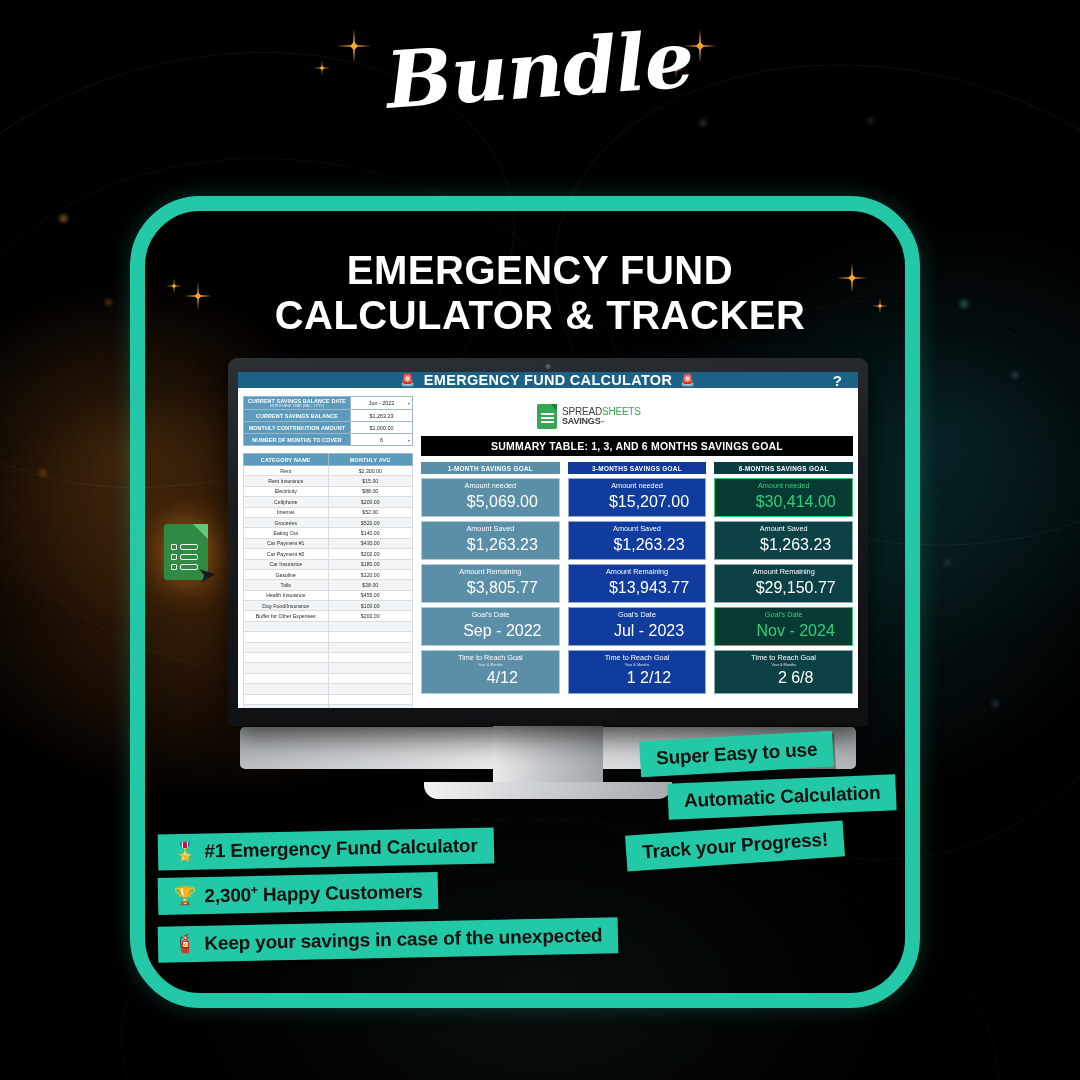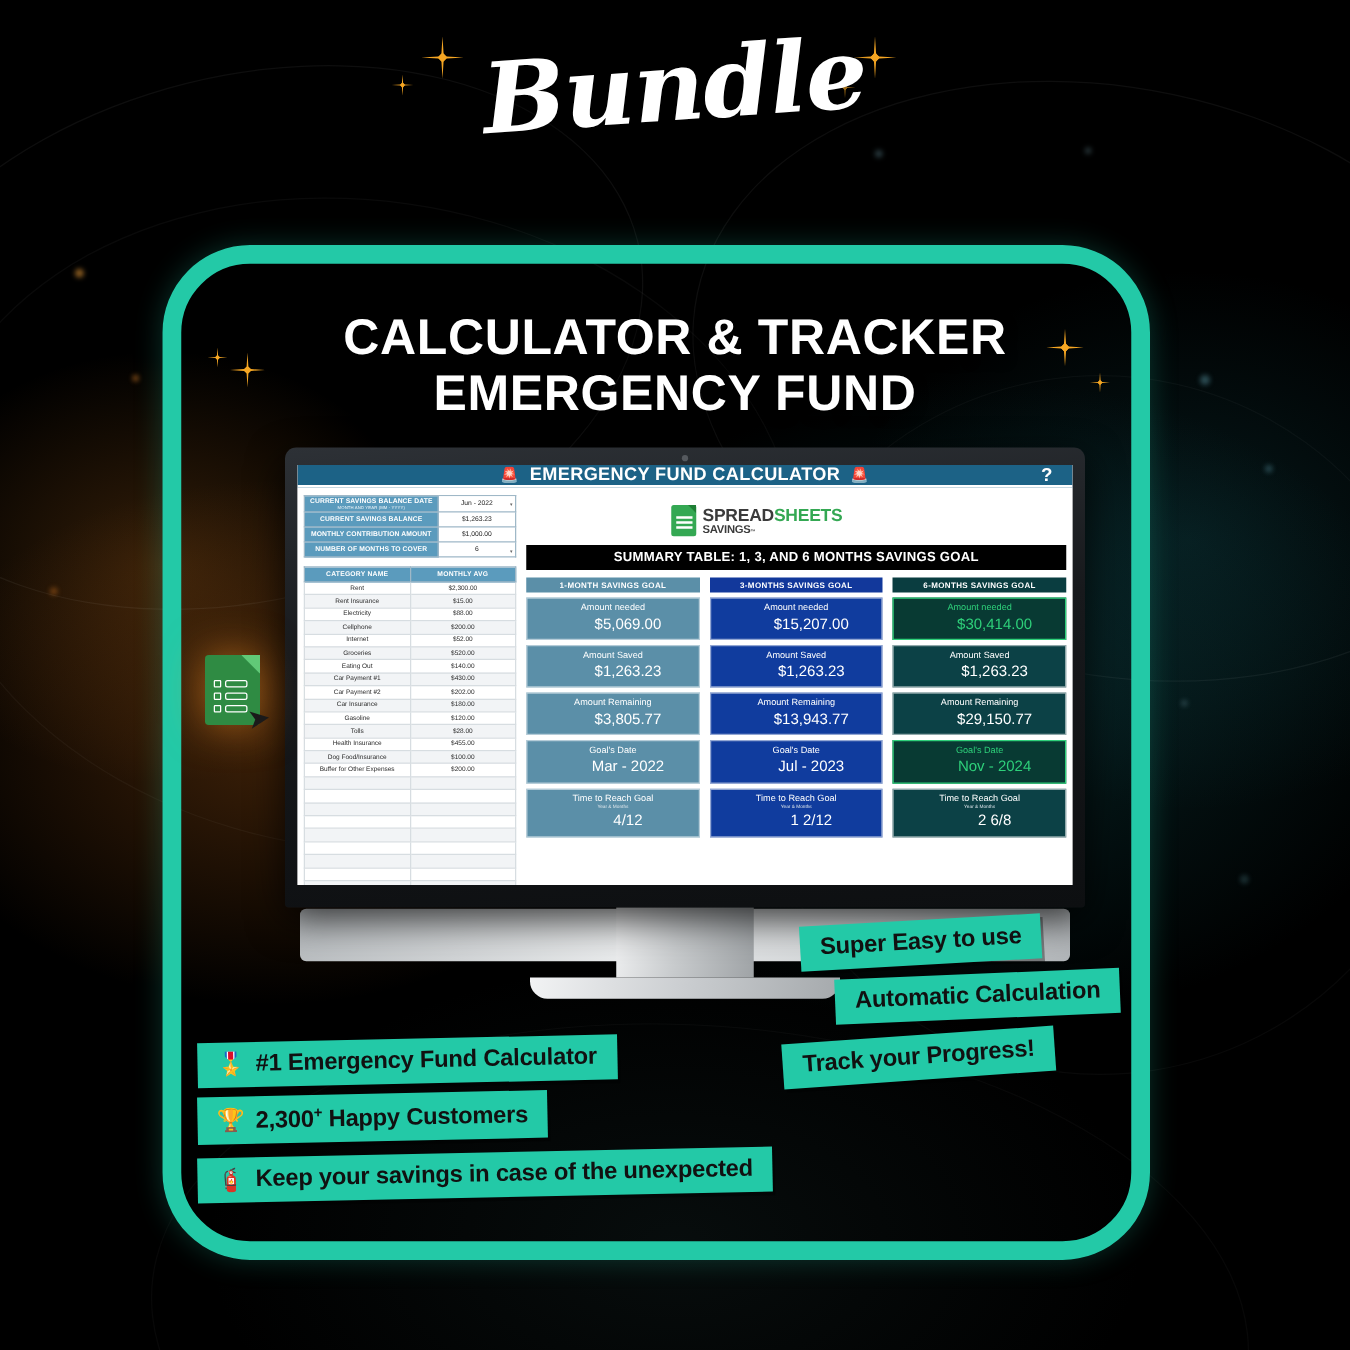--- a/index.html
+++ b/index.html
@@ -173,21 +173,21 @@
     width:20px; height:25px; position:relative;
     background:#34A853; border-radius:2px;
   }
   #brand-icon .fold {
     position:absolute; right:0; top:0; width:7px; height:7px;
     background:#1E7E34; clip-path:polygon(0 0,100% 0,100% 100%);
   }
   #brand-icon .lines { position:absolute; left:3.5px; top:9px; display:flex; flex-direction:column; gap:2.2px; }
   #brand-icon .lines i { display:block; width:13px; height:2.2px; background:#fff; }
   #brand-text { line-height:1.0; }
-  #brand-text .l1 { font-size:14px; font-weight:bold; letter-spacing:-.2px; }
+  #brand-text .l1 { font-size:10px; font-weight:normal; letter-spacing:-.2px; }
   #brand-text .l1 .dark { color:#3b3b3b; }
   #brand-text .l1 .green { color:#34A853; }
   #brand-text .l2 { font-size:9px; font-weight:bold; color:#3b3b3b; letter-spacing:-.2px; }
 
   #summary-banner {
     background:#000; color:#fff; text-align:center;
     font-weight:bold; font-size:10.5px; letter-spacing:.2px;
     padding:4px 0; margin-bottom:6px;
   }
 
@@ -196,21 +196,21 @@
   .card .chead {
     text-align:center; font-weight:bold; font-size:6.4px;
     color:#fff; padding:2.5px 0; letter-spacing:.3px; text-transform:uppercase;
   }
   .cell {
     padding:3px 0 5px 0; text-align:center;
     border:1px solid rgba(255,255,255,.55);
   }
   .cell .k { font-size:7.3px; font-weight:normal; color:#fff; line-height:1.2; }
   .cell .sub { font-size:3.8px; color:#dfe7ec; display:block; line-height:1.3; }
-  .cell .v { font-size:12px; color:#fff; line-height:1.2; margin-top:1px;padding-left:24px; }
+  .cell .v { font-size:16px; color:#fff; line-height:1.2; margin-top:1px;padding-left:24px; }
 
   
   .c1 .chead { background:#5B8FA8; }
   .c1 .cell  { background:#5B8FA8; }
   .c2 .chead { background:#12389B; }
   .c2 .cell  { background:#103C9E; }
   .c3 .chead { background:#0A3D40; }
   .c3 .cell  { background:#0C4146; }
   .cell.highlight { background:#083A33; border-color:#2ED07A; }
   .cell.highlight .k { color:#2ED07A; }
@@ -288,22 +288,22 @@
   </div>
 </div>
 
 <div id="teal-frame"></div>
 
 <div id="product-title">
   <span class="spark" style="--sw: 6px; --sh: 28px; left: 198px; top: 48px; --sc: #F5A623;"></span>
   <span class="spark" style="--sw: 4px; --sh: 16px; left: 174px; top: 38px; --sc: #F5A623;"></span>
   <span class="spark" style="--sw: 7px; --sh: 30px; left: 852px; top: 30px; --sc: #F5A623;"></span>
   <span class="spark" style="--sw: 4px; --sh: 16px; left: 880px; top: 58px; --sc: #F5A623;"></span>
+  <div>EMERGENCY FUND</div>
   <div>CALCULATOR &amp; TRACKER</div>
-  <div>EMERGENCY FUND</div>
 </div>
 
 <div id="monitor-foot"></div>
 
 <div id="monitor">
   <div id="monitor-bezel">
     <div id="webcam-dot"></div>
 
     <div id="screen">
 
@@ -481,21 +481,21 @@
                 <div class="cell">
                   <div class="k">Amount Saved</div>
                   <div class="v">$1,263.23</div>
                 </div>
                 <div class="cell">
                   <div class="k">Amount Remaining</div>
                   <div class="v">$3,805.77</div>
                 </div>
                 <div class="cell">
                   <div class="k">Goal's Date</div>
-                  <div class="v">Mar - 2022</div>
+                  <div class="v">Sep - 2022</div>
                 </div>
                 <div class="cell">
                   <div class="k">Time to Reach Goal<span class="sub">Year &amp; Months</span></div>
                   <div class="v">4/12</div>
                 </div>
               </div>
               <div class="card c2">
                 <div class="chead">3-MONTHS SAVINGS GOAL</div>
                 <div class="cell">
                   <div class="k">Amount needed</div>

